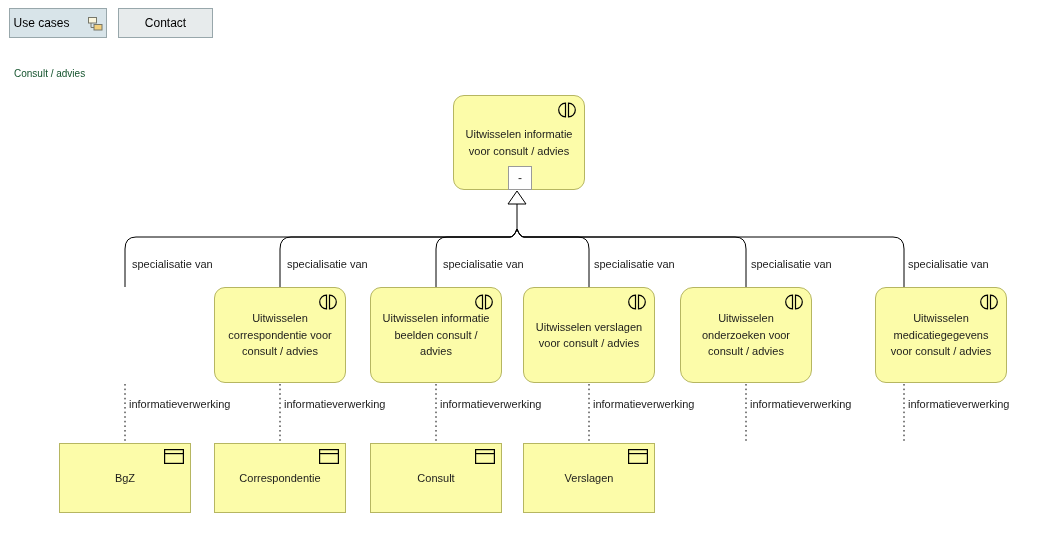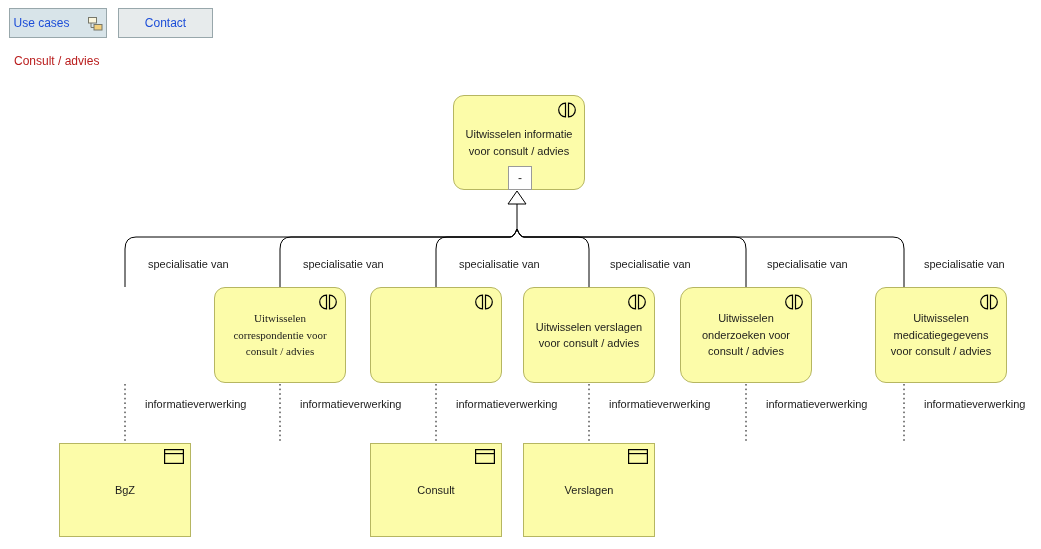--- a/index.html
+++ b/index.html
@@ -4,49 +4,49 @@
 <style>
   html,body { margin:0; padding:0; background:#ffffff; }
   .wrap {
     position:relative; width:1041px; height:549px; background:#ffffff;
     font-family:"Liberation Sans", sans-serif; overflow:hidden;
   }
   
   .btn {
     position:absolute; top:8px; height:30px; box-sizing:border-box;
     display:flex; align-items:center; justify-content:center; gap:17px;
-    font-size:12px; color:#1d4ed8; border:1px solid #98a7ab; cursor:pointer;
+    font-size:12px; color:#000000; border:1px solid #98a7ab; cursor:pointer;
   }
   .btn-usecases { left:9px;  width:98px; background:#d8e4e9; }
   .btn-contact  { left:118px; width:95px; background:#e7ebec; }
   
-  .page-title { position:absolute; left:14px; top:54px; font-size:12px; color:#b91c1c; }
+  .page-title { position:absolute; left:14px; top:68px; font-size:10px; color:#14532d; }
   
   .node {
     position:absolute; box-sizing:border-box;
     background:#FCFCA9; border:1px solid #B6B661;
     display:flex; align-items:center; justify-content:center;
     text-align:center; font-size:11px; line-height:1.5; color:#1b1b1b;
     padding:6px 7px; cursor:pointer;
   }
   .rounded { border-radius:11px; }
   .parent-node { left:453px; top:95px; width:132px; height:95px; }
   .svc  { top:287px; width:132px; height:96px; }
-  .obj  { top:443px; width:132px; height:94px; }
-  .c1 { left:59px; }  .c2 { left:214px;font-family:Liberation Serif, serif; } .c3 { left:370px; }
+  .obj  { top:443px; width:132px; height:70px; }
+  .c1 { left:59px; }  .c2 { left:214px; } .c3 { left:370px; }
   .c4 { left:523px; } .c5 { left:680px;border-radius:13px; } .c6 { left:838px;margin-left:37px; }
   .node-icon { position:absolute; top:5px; right:6px; }
   .collapse-box {
     position:absolute; left:508px; top:166px; width:24px; height:24px;
     box-sizing:border-box; background:#ffffff; border:1px solid #9a9a9a;
     display:flex; align-items:center; justify-content:center;
     font-size:12px; color:#333333; cursor:pointer;
   }
   
-  .edge-label { position:absolute; font-size:11px; color:#1b1b1b; white-space:nowrap;margin-left:16px; }
+  .edge-label { position:absolute; font-size:11px; color:#1b1b1b; white-space:nowrap; }
   .gen-label  { top:258px; }
   .real-label { top:398px; }
   .gl1 { left:132px; } .gl2 { left:287px; } .gl3 { left:443px; }
   .gl4 { left:594px; } .gl5 { left:751px; } .gl6 { left:908px; }
   .rl1 { left:129px; } .rl2 { left:284px; } .rl3 { left:440px; }
   .rl4 { left:593px; } .rl5 { left:750px; } .rl6 { left:908px; }
   .edges-svg { position:absolute; left:0; top:0; }
 </style>
 </head>
 <body>
@@ -115,20 +115,21 @@
       <path d="M9.5,2.2 A6.8,6.8 0 0 0 9.5,15.8 Z" fill="none" stroke="#000000" stroke-width="1.2"></path>
       <path d="M12.5,2.2 A6.8,6.8 0 0 1 12.5,15.8 Z" fill="none" stroke="#000000" stroke-width="1.2"></path>
     </svg>
     <span>Uitwisselen correspondentie voor consult / advies</span>
   </div>
   <div class="node rounded svc c3">
     <svg class="node-icon" width="22" height="18" viewBox="0 0 22 18">
       <path d="M9.5,2.2 A6.8,6.8 0 0 0 9.5,15.8 Z" fill="none" stroke="#000000" stroke-width="1.2"></path>
       <path d="M12.5,2.2 A6.8,6.8 0 0 1 12.5,15.8 Z" fill="none" stroke="#000000" stroke-width="1.2"></path>
     </svg>
+    <span>Uitwisselen informatie beelden consult / advies</span>
   </div>
   <div class="node rounded svc c4">
     <svg class="node-icon" width="22" height="18" viewBox="0 0 22 18">
       <path d="M9.5,2.2 A6.8,6.8 0 0 0 9.5,15.8 Z" fill="none" stroke="#000000" stroke-width="1.2"></path>
       <path d="M12.5,2.2 A6.8,6.8 0 0 1 12.5,15.8 Z" fill="none" stroke="#000000" stroke-width="1.2"></path>
     </svg>
     <span>Uitwisselen verslagen voor consult / advies</span>
   </div>
   <div class="node rounded svc c5">
     <svg class="node-icon" width="22" height="18" viewBox="0 0 22 18">
@@ -145,20 +146,27 @@
     <span>Uitwisselen medicatiegegevens voor consult / advies</span>
   </div>
 
   <div class="node obj c1">
     <svg class="node-icon" width="20" height="15" viewBox="0 0 20 15">
       <rect x="0.6" y="0.6" width="18.8" height="13.8" fill="none" stroke="#000000" stroke-width="1.2"></rect>
       <line x1="0.6" y1="4.6" x2="19.4" y2="4.6" stroke="#000000" stroke-width="1.2"></line>
     </svg>
     <span>BgZ</span>
   </div>
+  <div class="node obj c2">
+    <svg class="node-icon" width="20" height="15" viewBox="0 0 20 15">
+      <rect x="0.6" y="0.6" width="18.8" height="13.8" fill="none" stroke="#000000" stroke-width="1.2"></rect>
+      <line x1="0.6" y1="4.6" x2="19.4" y2="4.6" stroke="#000000" stroke-width="1.2"></line>
+    </svg>
+    <span>Correspondentie</span>
+  </div>
   <div class="node obj c3">
     <svg class="node-icon" width="20" height="15" viewBox="0 0 20 15">
       <rect x="0.6" y="0.6" width="18.8" height="13.8" fill="none" stroke="#000000" stroke-width="1.2"></rect>
       <line x1="0.6" y1="4.6" x2="19.4" y2="4.6" stroke="#000000" stroke-width="1.2"></line>
     </svg>
     <span>Consult</span>
   </div>
   <div class="node obj c4">
     <svg class="node-icon" width="20" height="15" viewBox="0 0 20 15">
       <rect x="0.6" y="0.6" width="18.8" height="13.8" fill="none" stroke="#000000" stroke-width="1.2"></rect>

